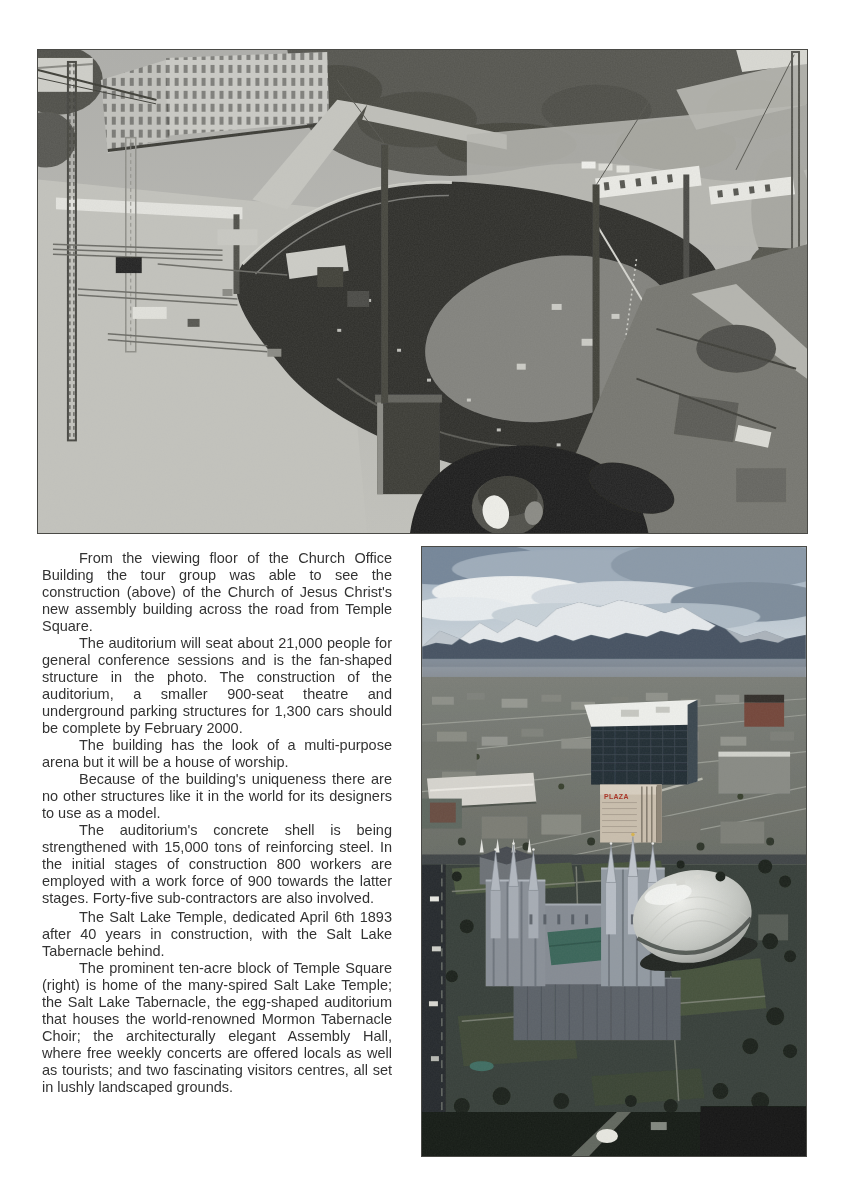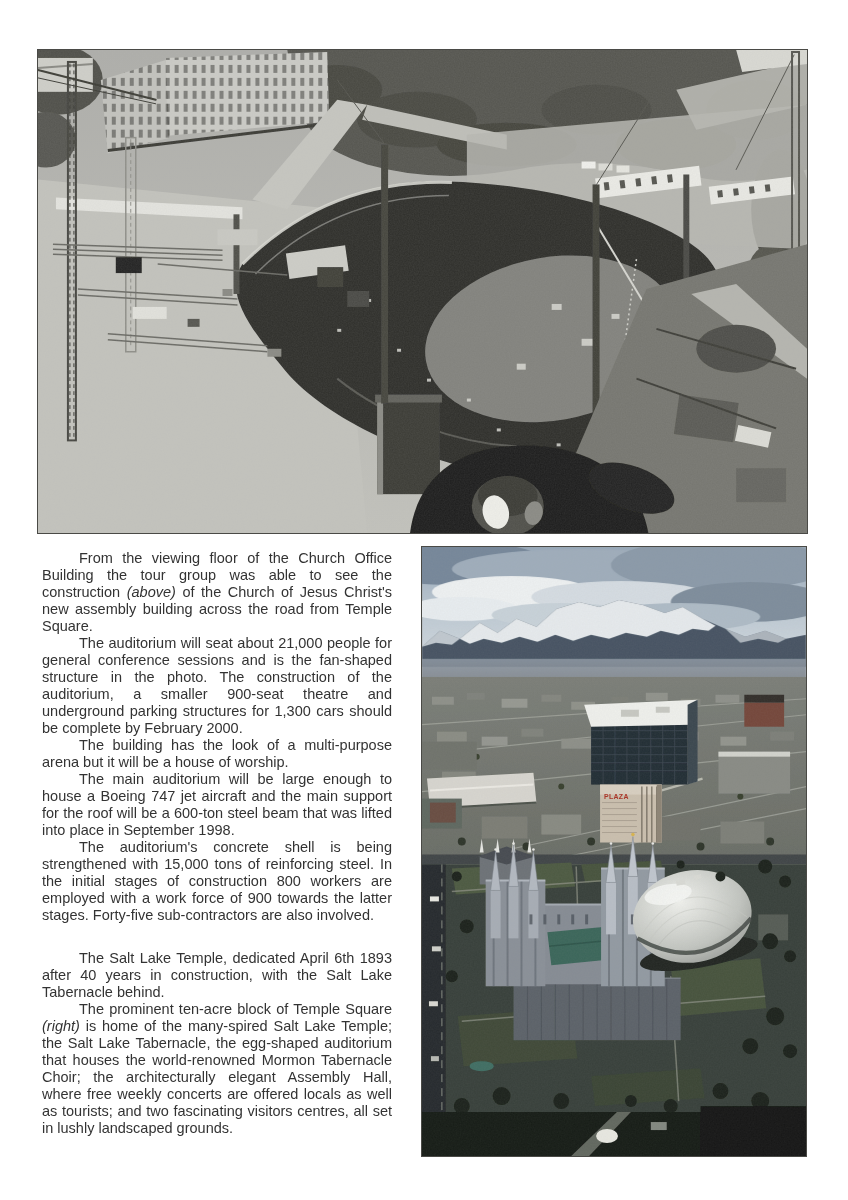--- a/index.html
+++ b/index.html
@@ -5,22 +5,22 @@
   html,body{margin:0;padding:0;background:#ffffff;}
   body{width:848px;height:1200px;font-family:"Liberation Sans",sans-serif;}
   .page{position:relative;width:848px;height:1200px;background:#ffffff;overflow:hidden;}
   figure.photo{position:absolute;margin:0;padding:0;box-sizing:border-box;border:1px solid #4a4a46;background:#9a9a96;}
   .photo-bw{left:37px;top:49px;width:771px;height:485px;}
   .photo-color{left:421px;top:546px;width:386px;height:611px;}
   figure.photo svg{display:block;width:100%;height:100%;}
   .article{position:absolute;left:42px;top:550px;width:350px;color:#333333;
            font-size:14.5px;line-height:17px;text-align:justify;}
   .article p{margin:0;text-indent:37px;}
-  .article p.gap{margin-top:26px;}
-  .it{font-style:italic;}
+  .article p.gap{margin-top:2px;}
+  .it{}
 </style>
 </head>
 <body>
 
 <div class="page">
 
   <figure class="photo photo-bw">
     <svg viewBox="0 0 771 485" preserveAspectRatio="none">
       <defs>
         <linearGradient id="gBase" x1="0" y1="0" x2="0" y2="1">
@@ -191,21 +191,21 @@
         </g>
       </g>
       <rect width="771" height="485" filter="url(#grainBW)" opacity="0.3"></rect>
     </svg>
   </figure>
 
   <div class="article" id="article">
       <p class="para"><span>From the viewing floor of the Church Office Building the tour group was able to see the construction </span><span class="it">(above)</span><span> of the Church of Jesus Christ's new assembly building across the road from Temple Square.</span></p>
       <p class="para"><span>The auditorium will seat about 21,000 people for general conference sessions and is the fan-shaped structure in the photo. The construction of the auditorium, a smaller 900-seat theatre and underground parking structures for 1,300 cars should be complete by February 2000.</span></p>
       <p class="para"><span>The building has the look of a multi-purpose arena but it will be a house of worship.</span></p>
-      <p class="para"><span>The main auditorium will be large enough to house a Boeing 747 jet aircraft and the main support for the roof will be a 600-ton steel beam that was lifted into place in September 1998.</span></p>
+      <p class="para"><span>Because of the building's uniqueness there are no other structures like it in the world for its designers to use as a model.</span></p>
       <p class="para"><span>The auditorium's concrete shell is being strengthened with 15,000 tons of reinforcing steel. In the initial stages of construction 800 workers are employed with a work force of 900 towards the latter stages. Forty-five sub-contractors are also involved.</span></p>
       <p class="para gap"><span>The Salt Lake Temple, dedicated April 6th 1893 after 40 years in construction, with the Salt Lake Tabernacle behind.</span></p>
       <p class="para"><span>The prominent ten-acre block of Temple Square </span><span class="it">(right)</span><span> is home of the many-spired Salt Lake Temple; the Salt Lake Tabernacle, the egg-shaped auditorium that houses the world-renowned Mormon Tabernacle Choir; the architecturally elegant Assembly Hall, where free weekly concerts are offered locals as well as tourists; and two fascinating visitors centres, all set in lushly landscaped grounds.</span></p>
     </div>
 
   <figure class="photo photo-color">
     <svg viewBox="0 0 386 610" preserveAspectRatio="none">
       <defs>
         <linearGradient id="gSky" x1="0" y1="0" x2="0" y2="1">
           <stop offset="0" stop-color="#98a9ba"></stop>

